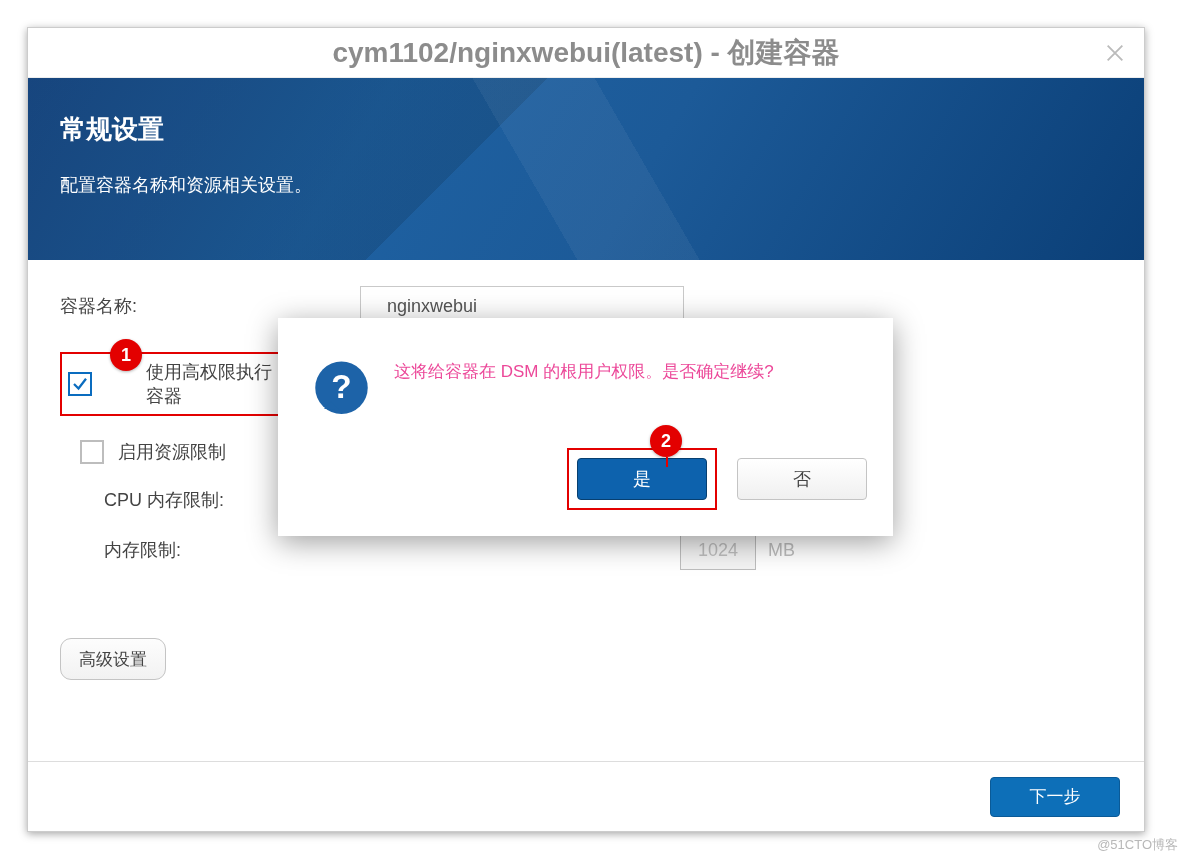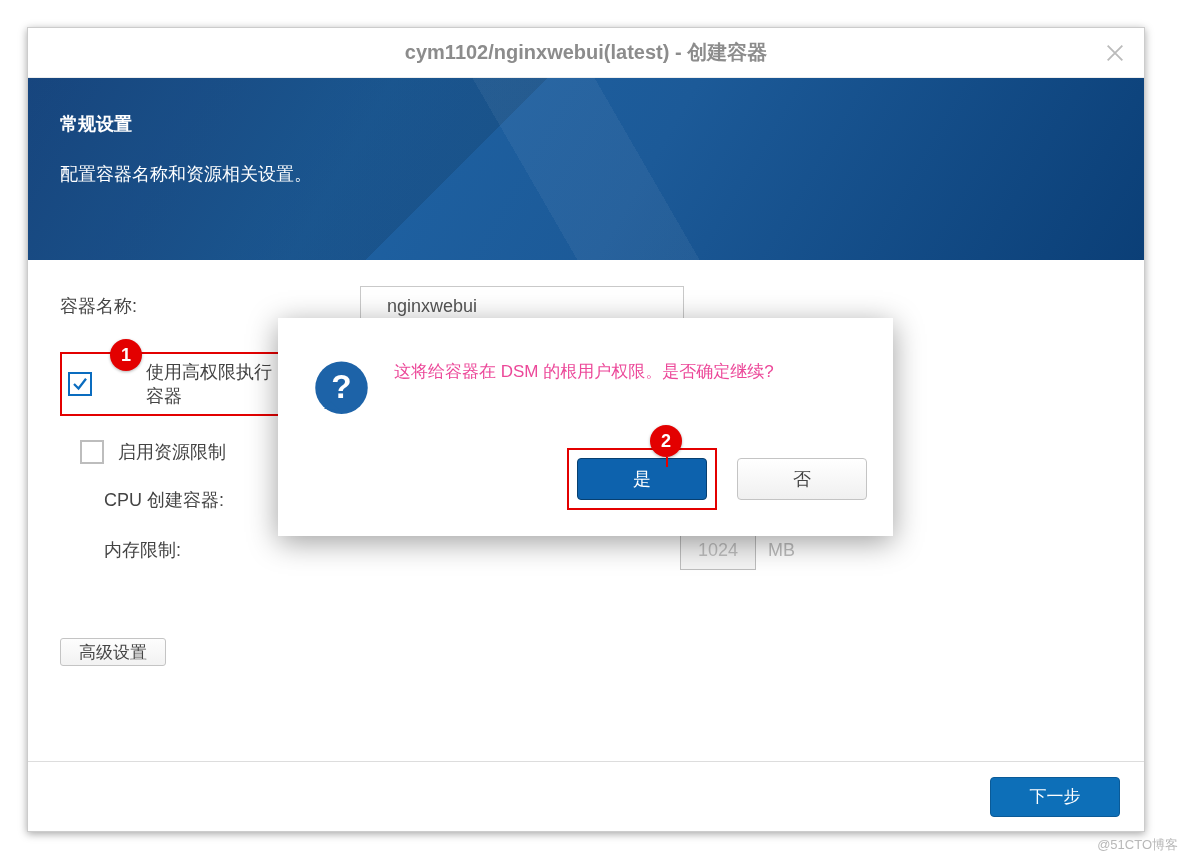--- a/index.html
+++ b/index.html
@@ -7,39 +7,39 @@
 
   .window {
     position: absolute; left: 27px; top: 27px; width: 1118px; height: 805px;
     background: #fff; border: 1px solid #ccc;
     box-shadow: 0 2px 8px rgba(0,0,0,0.35);
   }
   .titlebar {
     height: 50px; display: flex; align-items: center; justify-content: center;
     position: relative; background: #fff; border-bottom: 1px solid #eee;
   }
-  .titlebar .title { color: #8c8c8c; font-size: 20px; font-weight: 600; text-align: center; }
+  .titlebar .title { color: #8c8c8c; font-size: 28px; font-weight: 600; text-align: center; }
   .titlebar .close {
     position: absolute; right: 18px; top: 14px; width: 22px; height: 22px;
     color: #bbb; font-size: 26px; line-height: 22px; cursor: pointer;
   }
   .titlebar .close svg { width: 22px; height: 22px; }
 
   .banner {
     height: 182px; background: linear-gradient(120deg, #1a4f8f 0%, #1e61a2 30%, #1c5a98 55%, #0b3f77 100%);
     position: relative; color: #fff; padding: 34px 32px 0 32px;
     overflow: hidden;
   }
   .banner::before {
     content:""; position:absolute; inset:0;
     background:
       linear-gradient(60deg, transparent 45%, rgba(255,255,255,0.05) 45%, rgba(255,255,255,0.05) 55%, transparent 55%),
       linear-gradient(-45deg, transparent 60%, rgba(0,0,0,0.12) 60%);
   }
-  .banner h2 { font-size: 18px; font-weight: 600; position: relative; }
+  .banner h2 { font-size: 26px; font-weight: 600; position: relative; }
   .banner p  { font-size: 18px; margin-top: 26px; position: relative; font-family: Liberation Serif, serif; }
 
   .content { padding: 26px 32px 0 32px; font-size: 18px; color: #444; }
   .row { display: flex; align-items: center; margin-bottom: 26px; }
   .row .label { width: 300px; }
   .row .label.indent { padding-left: 44px; }
   .text-input {
     width: 324px; height: 40px; border: 1px solid #c9c9c9; padding: 6px 26px;
     font-size: 18px; color: #555; background: #fff;
   }
@@ -55,23 +55,23 @@
     border: 2px solid #e30000; padding: 6px 10px 6px 6px; width: 232px; gap: 40px;
   }
   .mem-value {
     width: 76px; height: 40px; display: flex; align-items: center; justify-content: center;
     border: 1px solid #bdbdbd; background: #f3f3f3; color: #bdbdbd; font-size: 18px;
     margin-left: 320px;
   }
   .mem-unit { margin-left: 12px; color: #bdbdbd; }
 
   .adv-btn {
-    margin-top: 42px; height: 28px; padding: 0 18px; border: 1px solid #c4c4c4;
+    margin-top: 42px; height: 42px; padding: 0 18px; border: 1px solid #c4c4c4;
     background: linear-gradient(#fdfdfd,#f2f2f2); color: #444; font-size: 17px;
-    cursor: pointer; border-radius: 3px;
+    cursor: pointer; border-radius: 11px;
   }
 
   .footer {
     position: absolute; left: 0; right: 0; bottom: 0; height: 70px;
     border-top: 1px solid #ddd; display: flex; align-items: center;
     justify-content: flex-end; padding: 0 24px; gap: 30px;
   }
   .footer .btn {
     height: 40px; width: 130px; font-size: 17px; border-radius: 4px; cursor: pointer;
   }
@@ -151,21 +151,21 @@
       </span>
       <span>使用高权限执行容器</span>
     </div>
 
     <div class="cb-row">
       <span class="checkbox unchecked"></span>
       <span>启用资源限制</span>
     </div>
 
     <div class="row" style="margin-bottom:18px;">
-      <div class="label indent">CPU 创建容器:</div>
+      <div class="label indent">CPU 内存限制:</div>
     </div>
 
     <div class="row">
       <div class="label indent">内存限制:</div>
       <div class="mem-value">1024</div>
       <div class="mem-unit">MB</div>
     </div>
 
     <button class="adv-btn">高级设置</button>
   </div>

